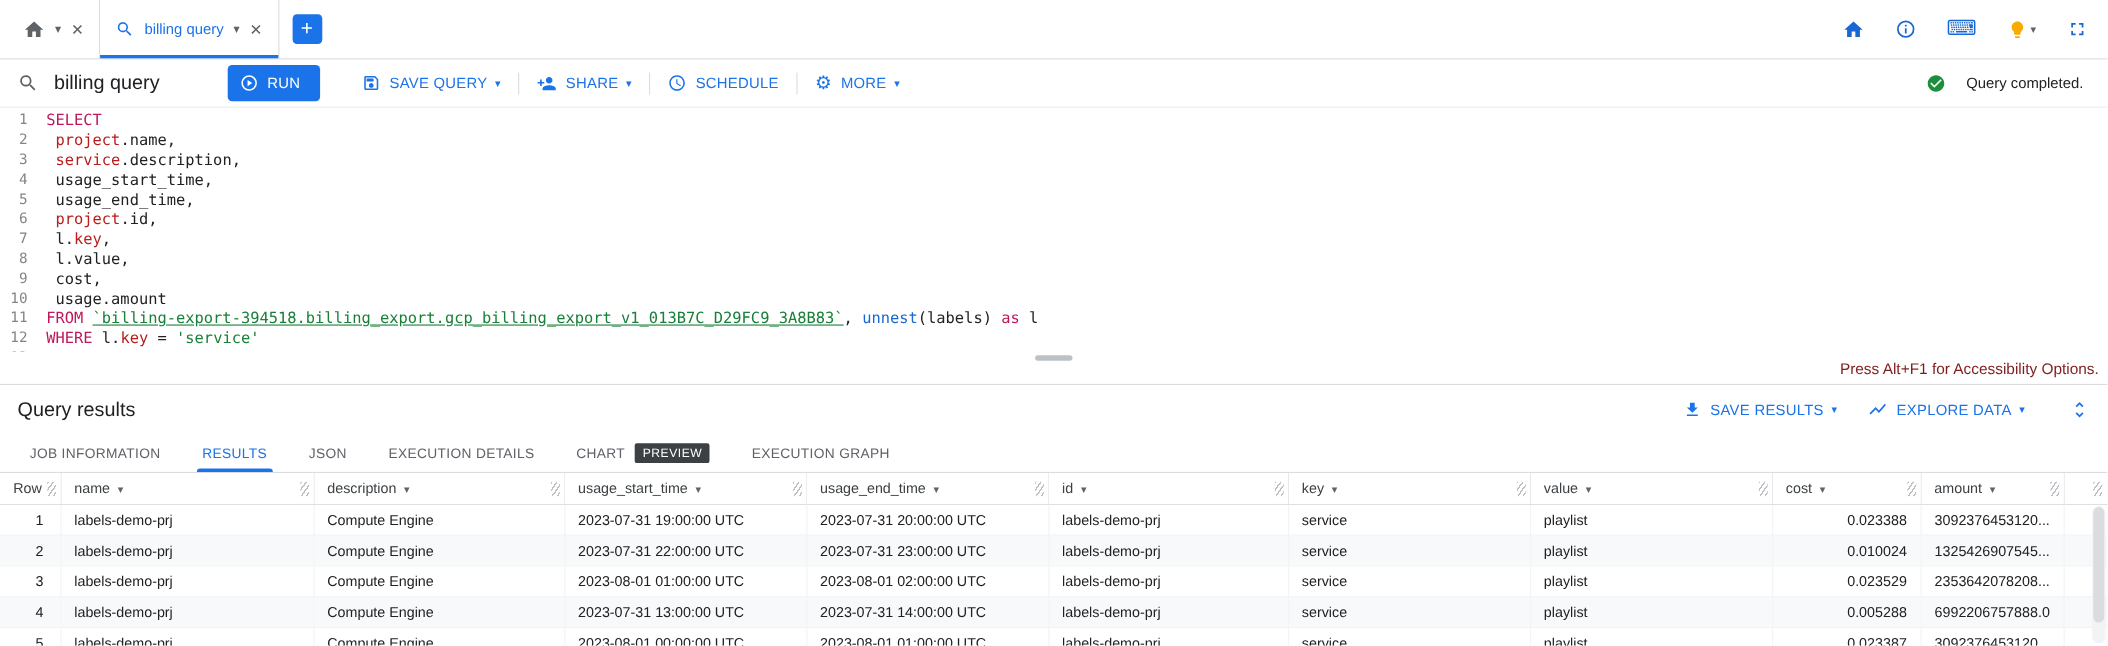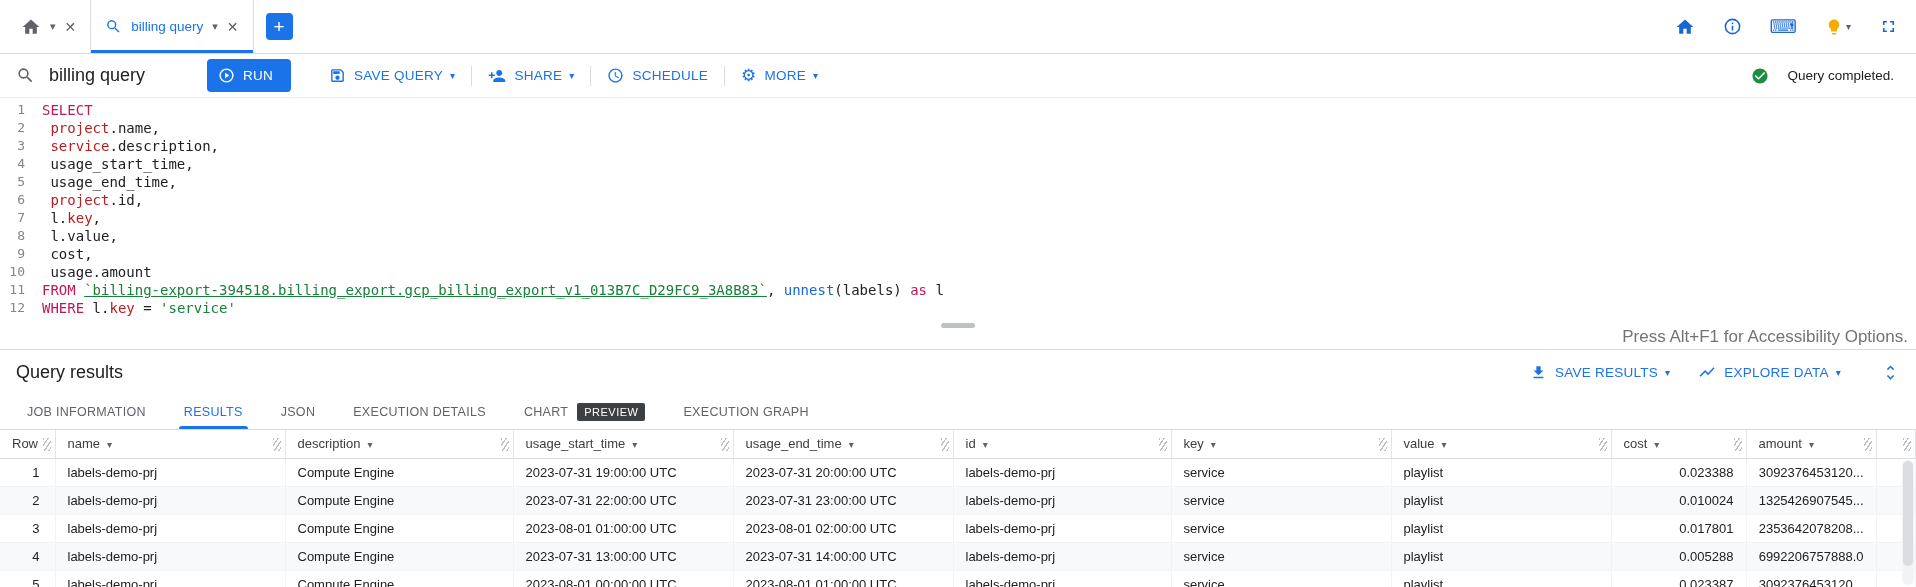--- a/index.html
+++ b/index.html
@@ -51,21 +51,21 @@
   .fld { color:#b91c1c;margin-top:40px; }
   .fn  { color:#1967d2; }
   .str { color:#188038; }
   .lnk { color:#188038; text-decoration:underline; }
   .pl  { color:#202124; }
 
   
   .splitter { height:30px; position:relative; border-bottom:1px solid #dadce0; }
   .pill { position:absolute; left:50%; top:3px; transform:translateX(-50%); width:34px; height:5px;
     border-radius:3px; background:#bdc1c6; cursor:row-resize; }
-  .a11y { position:absolute; right:8px; top:7px; font-size:17px; color:#737373; }
+  .a11y { position:absolute; right:8px; top:7px; font-size:14px; color:#7f1d1d; }
 
   
   .rheader { height:44px; display:flex; align-items:center; padding:0 16px; }
   .rtitle { font-size:18px; font-weight:400; color:#202124; }
   .rheader .tbtn { padding:0 14px; }
   .unfold { color:#1a73e8; margin-left:26px; cursor:pointer; }
 
   .rtabs { height:36px; display:flex; align-items:stretch; border-bottom:1px solid #dadce0; padding-left:8px; }
   .rtab { display:inline-flex; align-items:center; gap:9px; padding:0 19px; font-size:12.5px; font-weight:500;
     letter-spacing:.3px; color:#5f6368; position:relative; }
@@ -366,21 +366,21 @@
           </tr>
           <tr>
             <td class="right rownum">3</td>
             <td>labels-demo-prj</td>
             <td>Compute Engine</td>
             <td>2023-08-01 01:00:00 UTC</td>
             <td>2023-08-01 02:00:00 UTC</td>
             <td>labels-demo-prj</td>
             <td>service</td>
             <td>playlist</td>
-            <td class="right">0.017801</td>
+            <td class="right">0.023529</td>
             <td class="right">2353642078208...</td>
             <td></td>
           </tr>
           <tr class="alt">
             <td class="right rownum">4</td>
             <td>labels-demo-prj</td>
             <td>Compute Engine</td>
             <td>2023-07-31 13:00:00 UTC</td>
             <td>2023-07-31 14:00:00 UTC</td>
             <td>labels-demo-prj</td>

